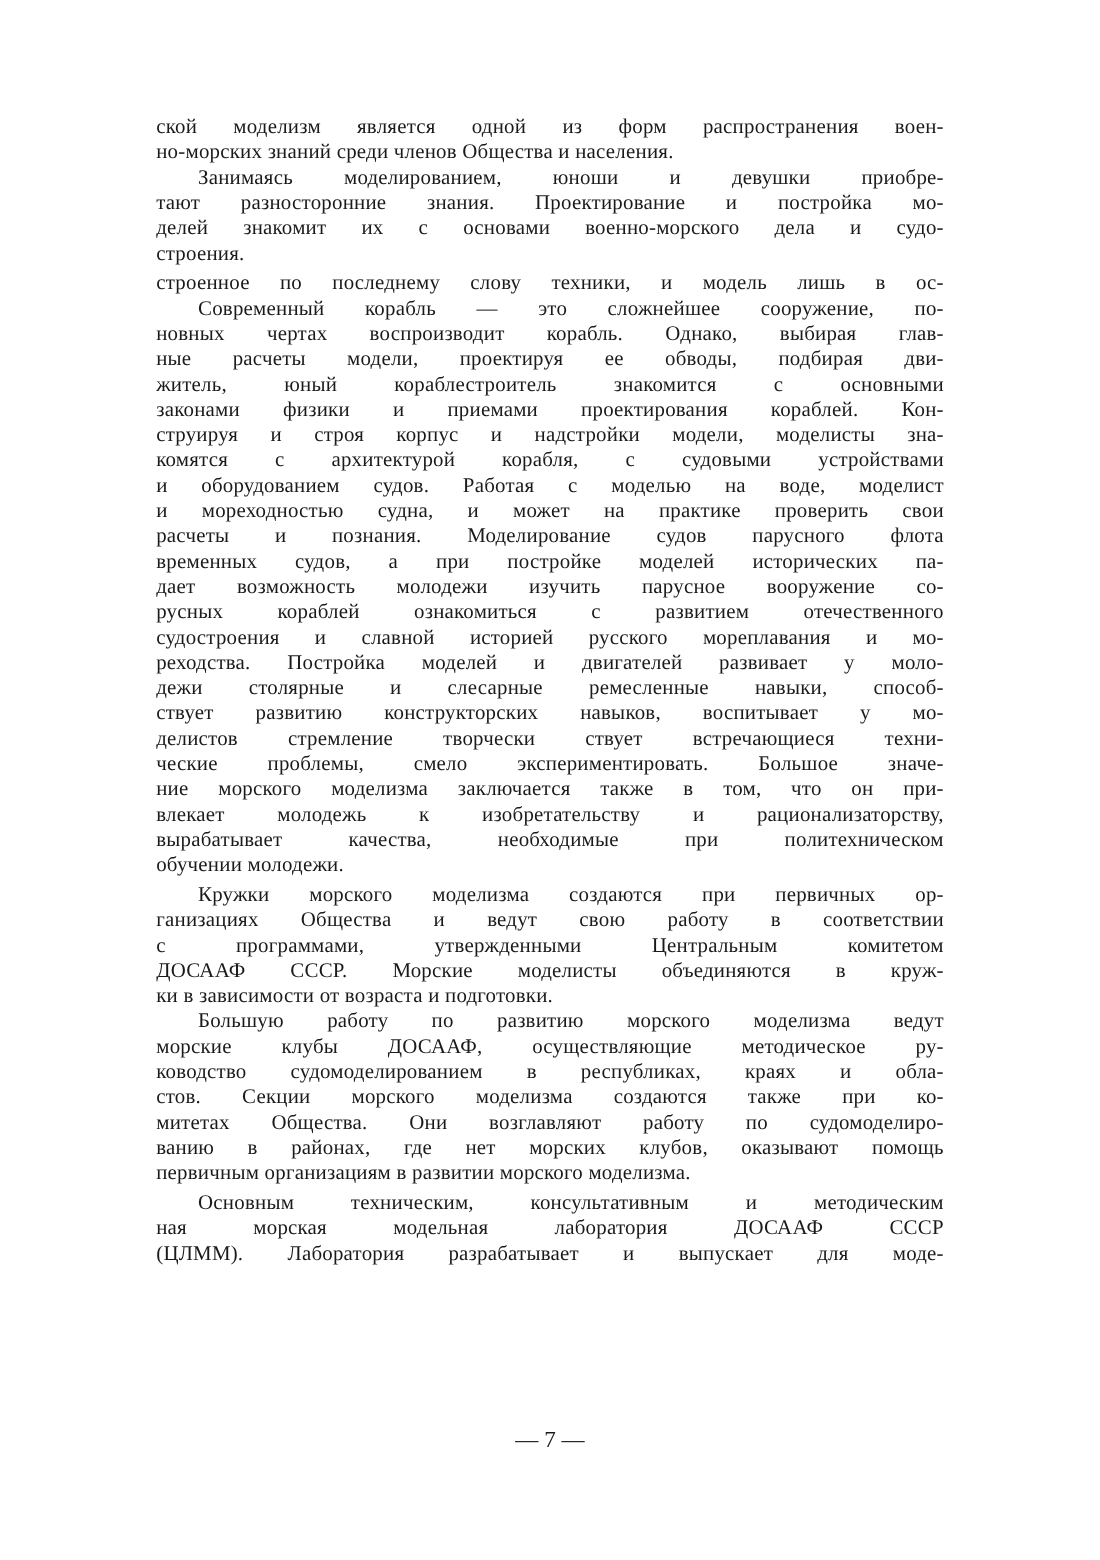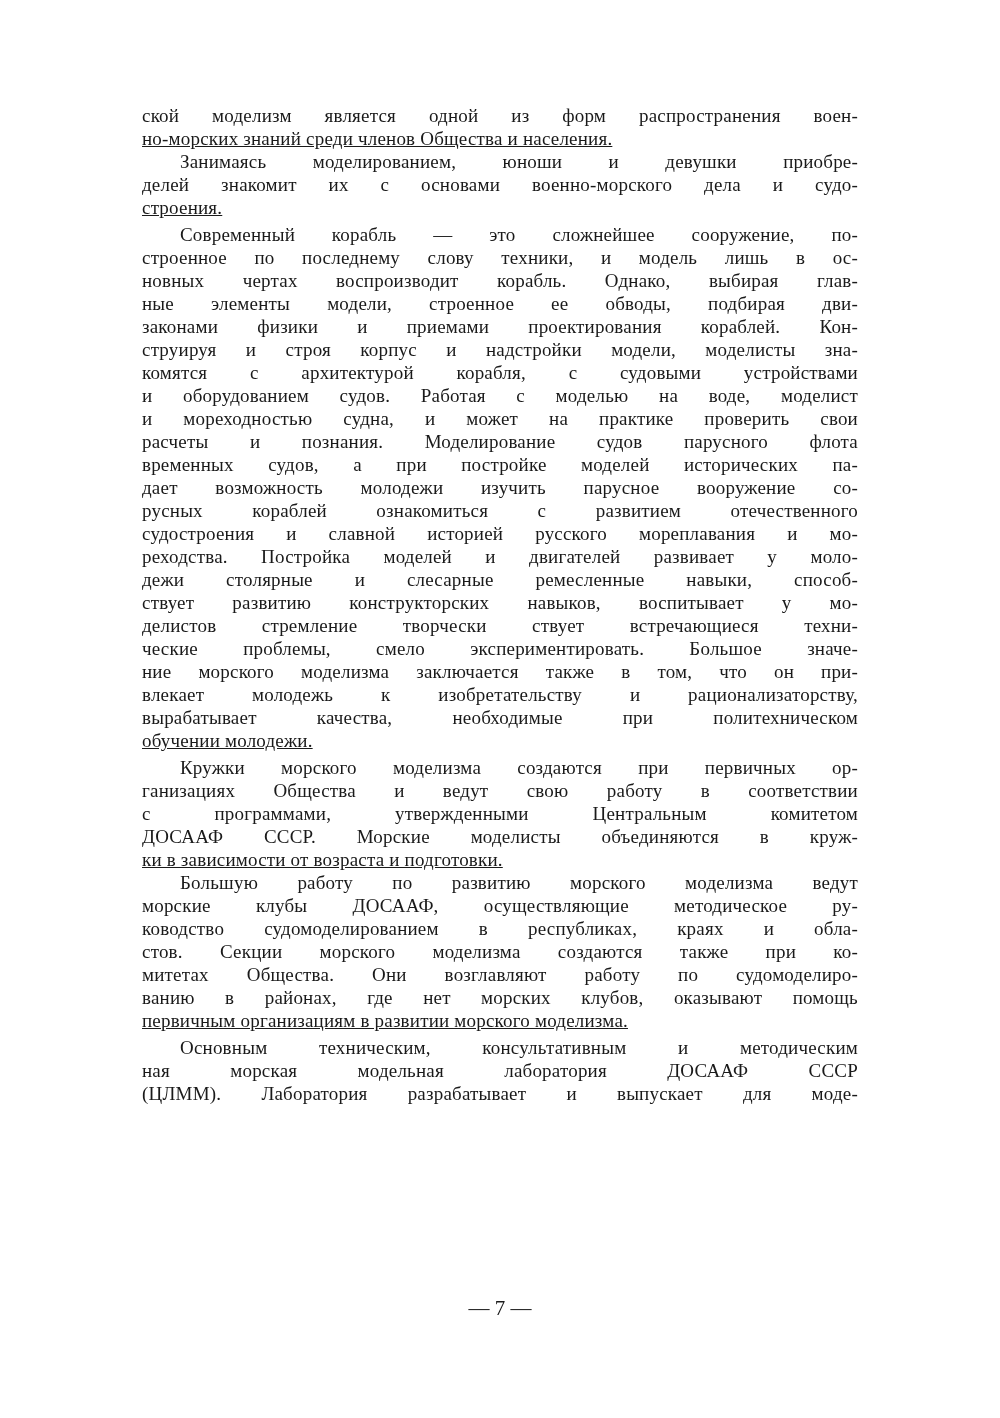--- a/index.html
+++ b/index.html
@@ -19,21 +19,21 @@
   .line {
     display: block;
     height: 23px;
     line-height: 23px;
     font-size: 19px;
     white-space: nowrap;
     text-align: justify;
     text-align-last: justify;
     letter-spacing: 0.2px;
   }
-  .line.last { text-align-last: left; text-decoration: underline; }
+  .line.last { text-align-last: left; }
   .line.indent { padding-left: 38px; }
   .gap { height: 4px; }
   .page-number {
     position: absolute;
     left: 0; width: 1000px;
     top: 1296px;
     text-align: center;
     font-size: 21px;
     line-height: 24px;
   }
@@ -43,31 +43,33 @@
 
 <div class="page">
 
   <div>
     <span class="line">ской моделизм является одной из форм распространения воен-</span>
     <span class="line last">но-морских знаний среди членов Общества и населения.</span>
   </div>
 
   <div>
     <span class="line indent">Занимаясь моделированием, юноши и девушки приобре-</span>
+    <span class="line">тают разносторонние знания. Проектирование и постройка мо-</span>
     <span class="line">делей знакомит их с основами военно-морского дела и судо-</span>
     <span class="line last">строения.</span>
   </div>
 
   <div class="gap"></div>
 
   <div>
+    <span class="line">строенное по последнему слову техники, и модель лишь в ос-</span>
     <span class="line indent">Современный корабль — это сложнейшее сооружение, по-</span>
-    <span class="line">строенное по последнему слову техники, и модель лишь в ос-</span>
     <span class="line">новных чертах воспроизводит корабль. Однако, выбирая глав-</span>
-    <span class="line">ные элементы модели, строенное ее обводы, подбирая дви-</span>
+    <span class="line">ные расчеты модели, проектируя ее обводы, подбирая дви-</span>
+    <span class="line">житель, юный кораблестроитель знакомится с основными</span>
     <span class="line">законами физики и приемами проектирования кораблей. Кон-</span>
     <span class="line">струируя и строя корпус и надстройки модели, моделисты зна-</span>
     <span class="line">комятся с архитектурой корабля, с судовыми устройствами</span>
     <span class="line">и оборудованием судов. Работая с моделью на воде, моделист</span>
     <span class="line">и мореходностью судна, и может на практике проверить свои</span>
     <span class="line">расчеты и познания. Моделирование судов парусного флота</span>
     <span class="line">временных судов, а при постройке моделей исторических па-</span>
     <span class="line">дает возможность молодежи изучить парусное вооружение со-</span>
     <span class="line">русных кораблей ознакомиться с развитием отечественного</span>
     <span class="line">судостроения и славной историей русского мореплавания и мо-</span>

